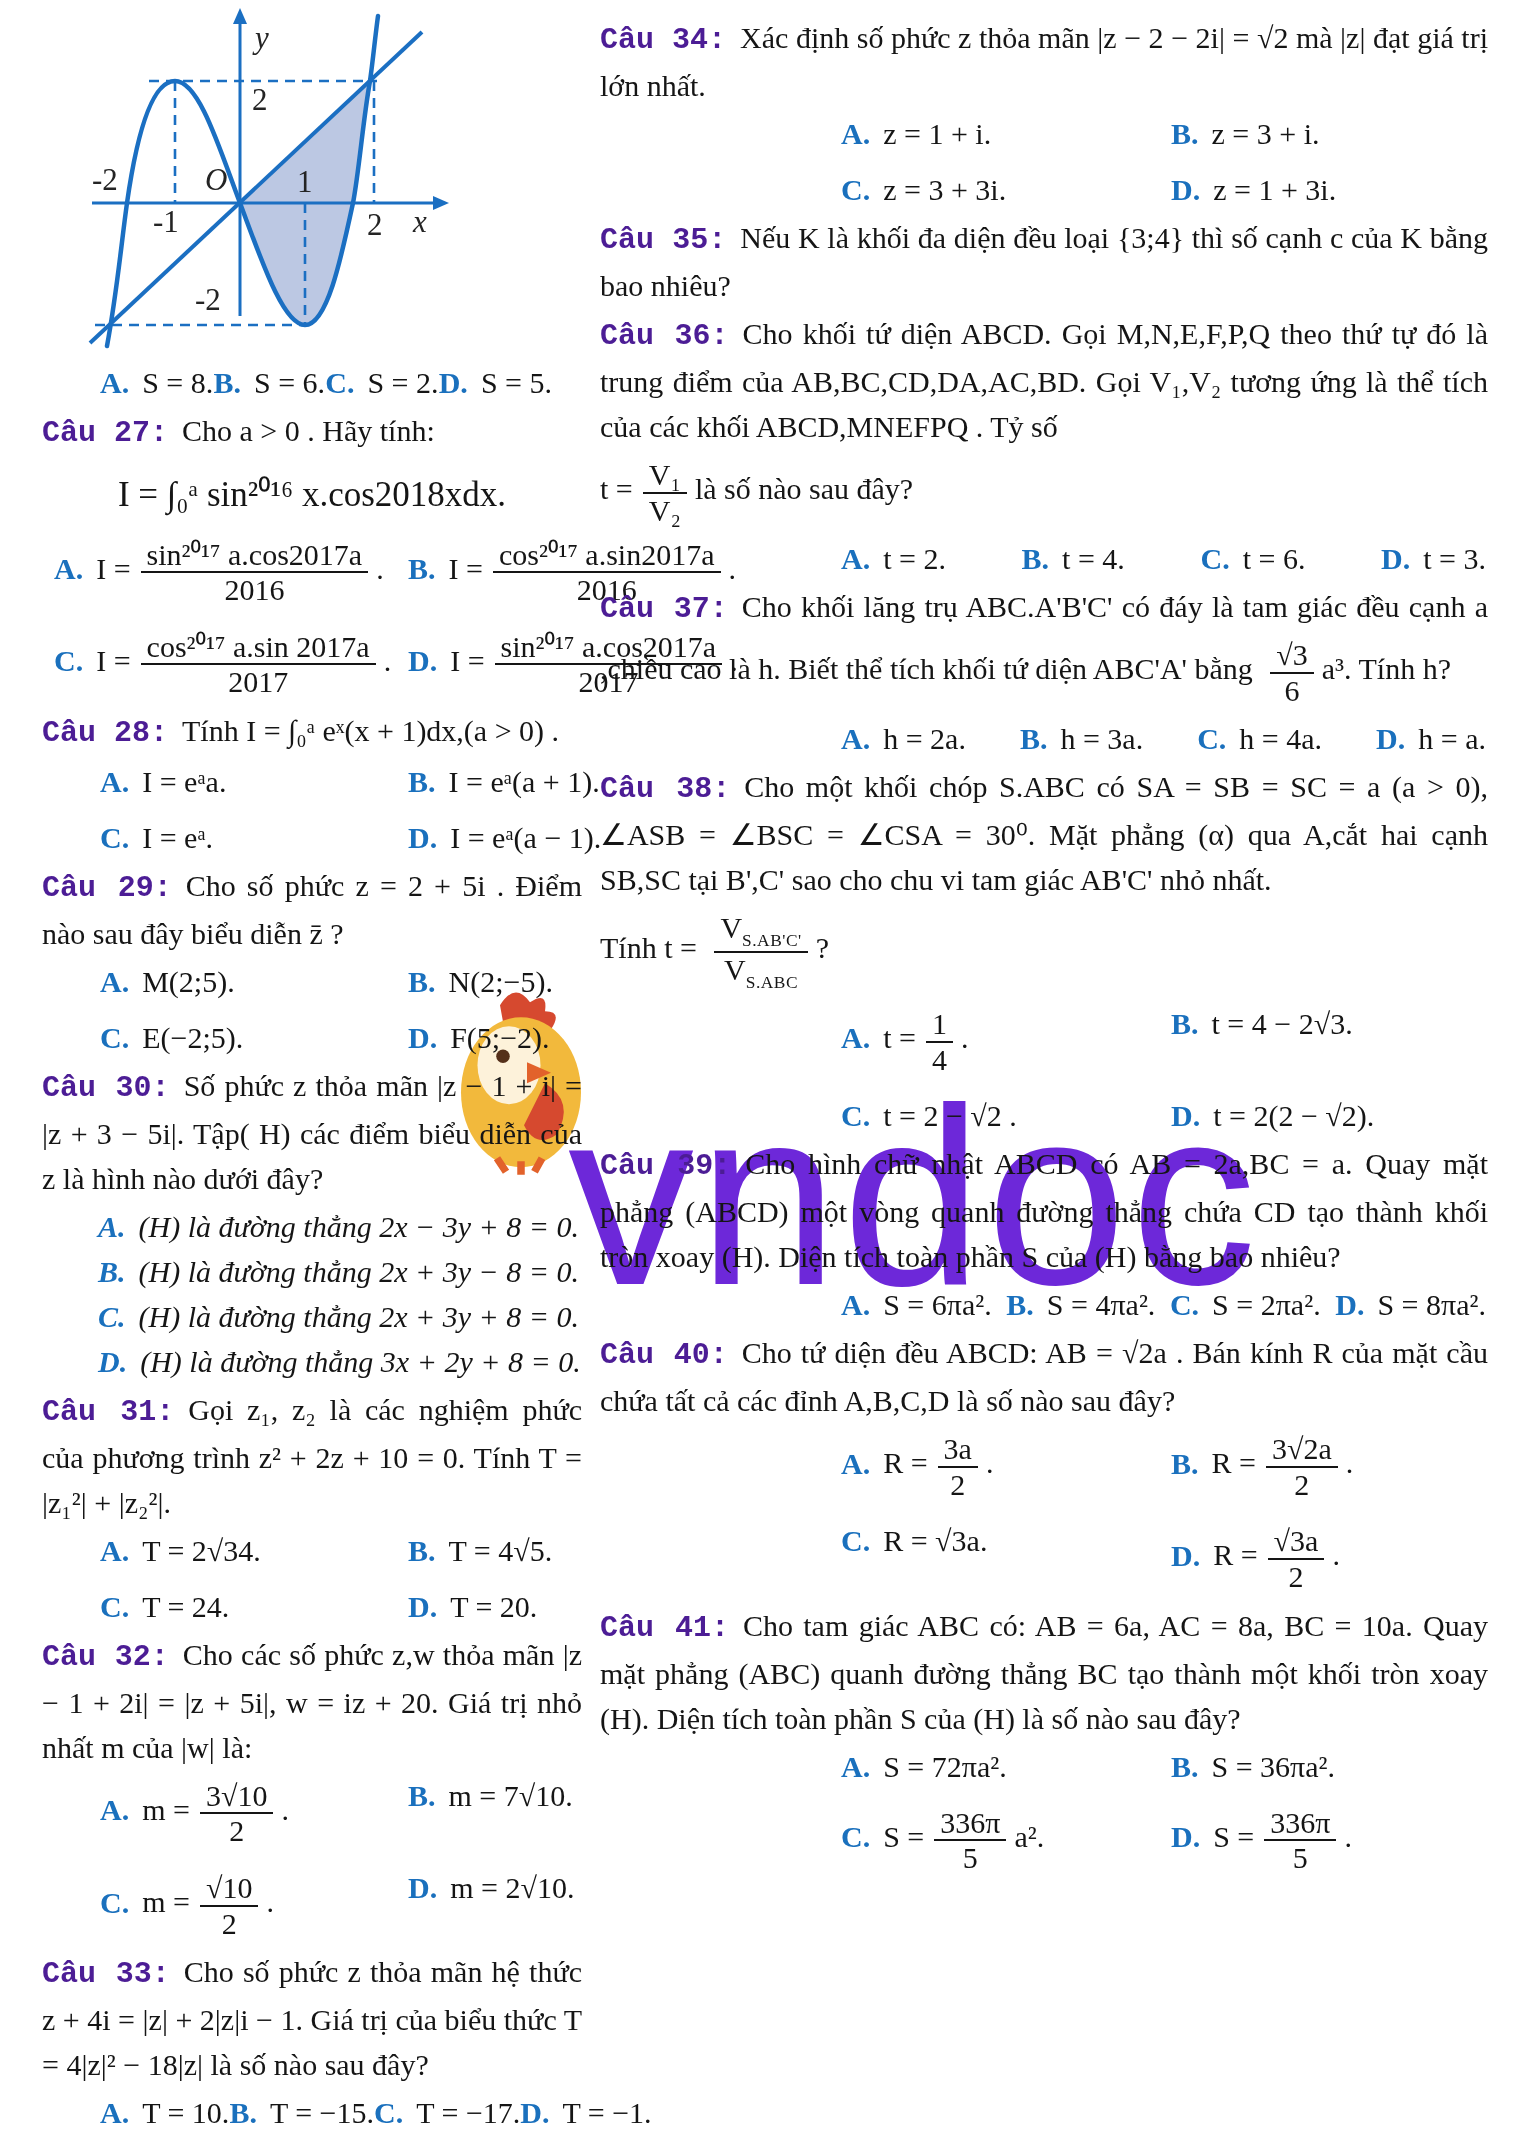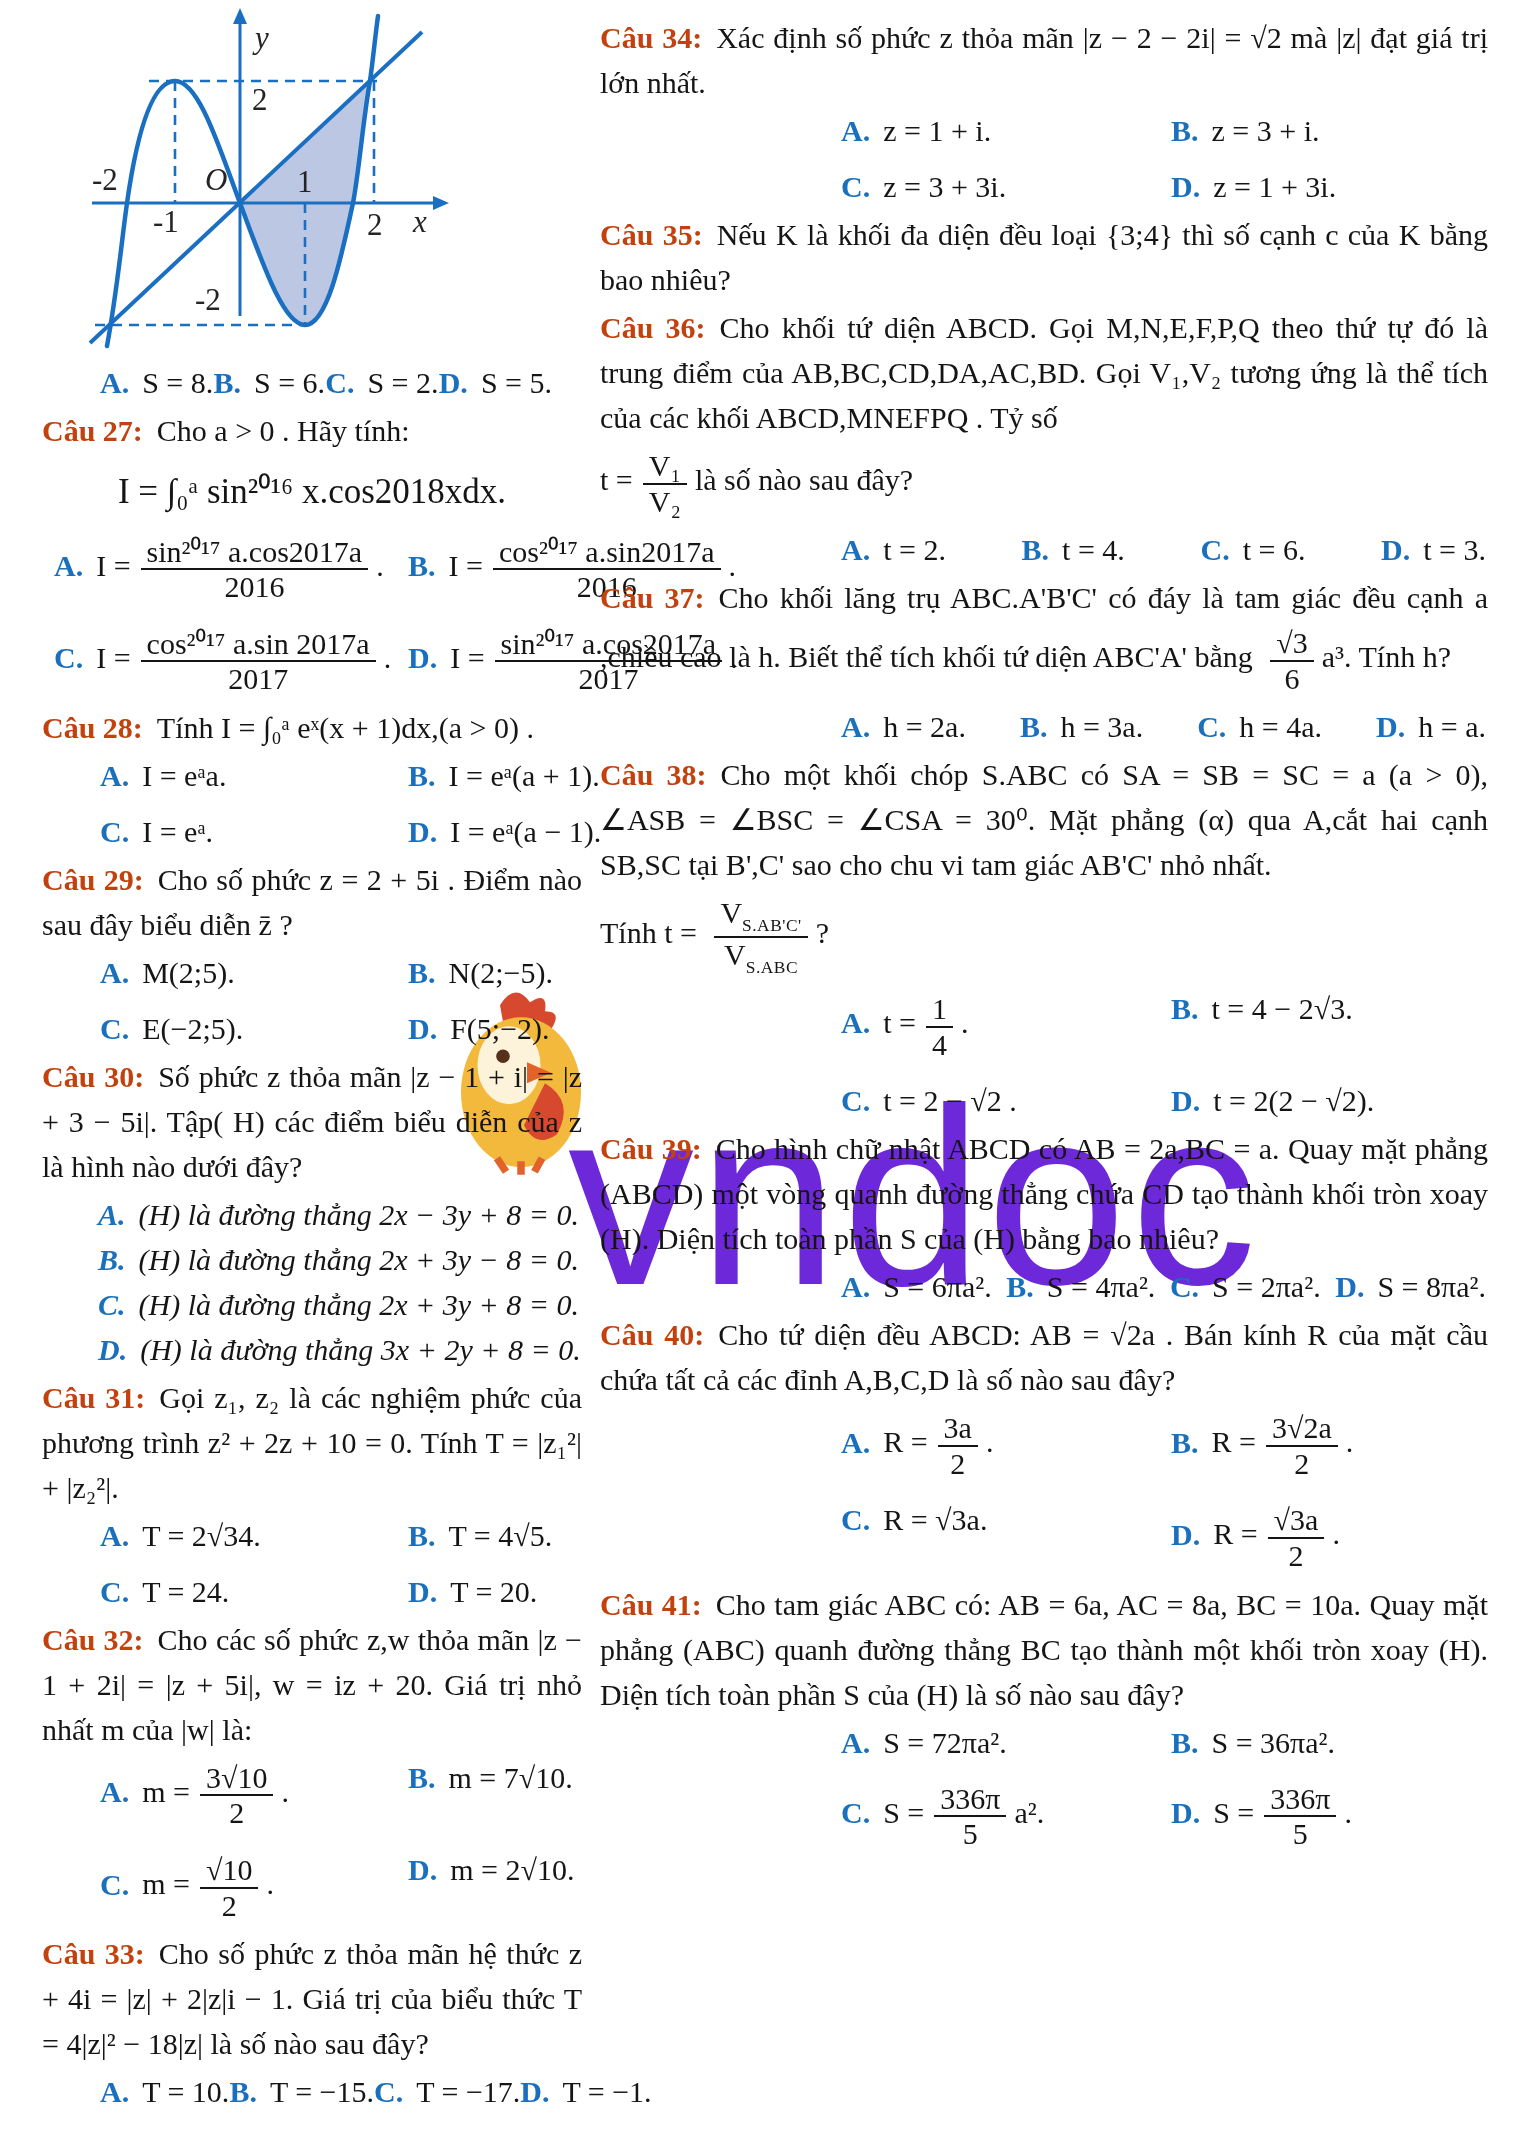--- a/index.html
+++ b/index.html
@@ -2,21 +2,21 @@
 <html><head>
 <meta charset="utf-8">
 <style>
   html,body{margin:0;padding:0;background:#e8e8e8;}
   .page{position:relative;width:1528px;height:2149px;background:#ffffff;overflow:hidden;
         font-family:"Liberation Serif",serif;font-size:30px;color:#151515;line-height:1.5;}
   .col{position:absolute;top:0;z-index:2;}
   .col.left{left:42px;width:540px;}
   .col.right{left:600px;width:888px;top:12px;line-height:1.5;}
   .q{text-align:justify;margin:3px 0 3px 0;}
-  .lbl{color:#c2410c;font-weight:bold;margin-right:14px;}
+  .lbl{color:#4c1d95;font-weight:bold;margin-right:14px;font-family:Liberation Mono, monospace;}
   .k{color:#1a70bd;font-weight:bold;margin-right:13px;}
   .o{white-space:nowrap;}
   .disp{text-align:center;font-size:35px;padding:10px 0 8px 0;}
   
   .optrow{display:flex;justify-content:space-between;padding:0 30px 0 58px;margin:2px 0;}
   .optrow.rt{padding:0 2px 0 241px;}
   .grid2{display:grid;grid-template-columns:308px 1fr;padding-left:58px;margin:2px 0;row-gap:11px;}
   .grid2.wide{grid-template-columns:354px 1fr;padding-left:12px;}
   .grid2.rt{grid-template-columns:330px 1fr;padding-left:241px;}
   .optlist{padding-left:56px;font-style:italic;}

